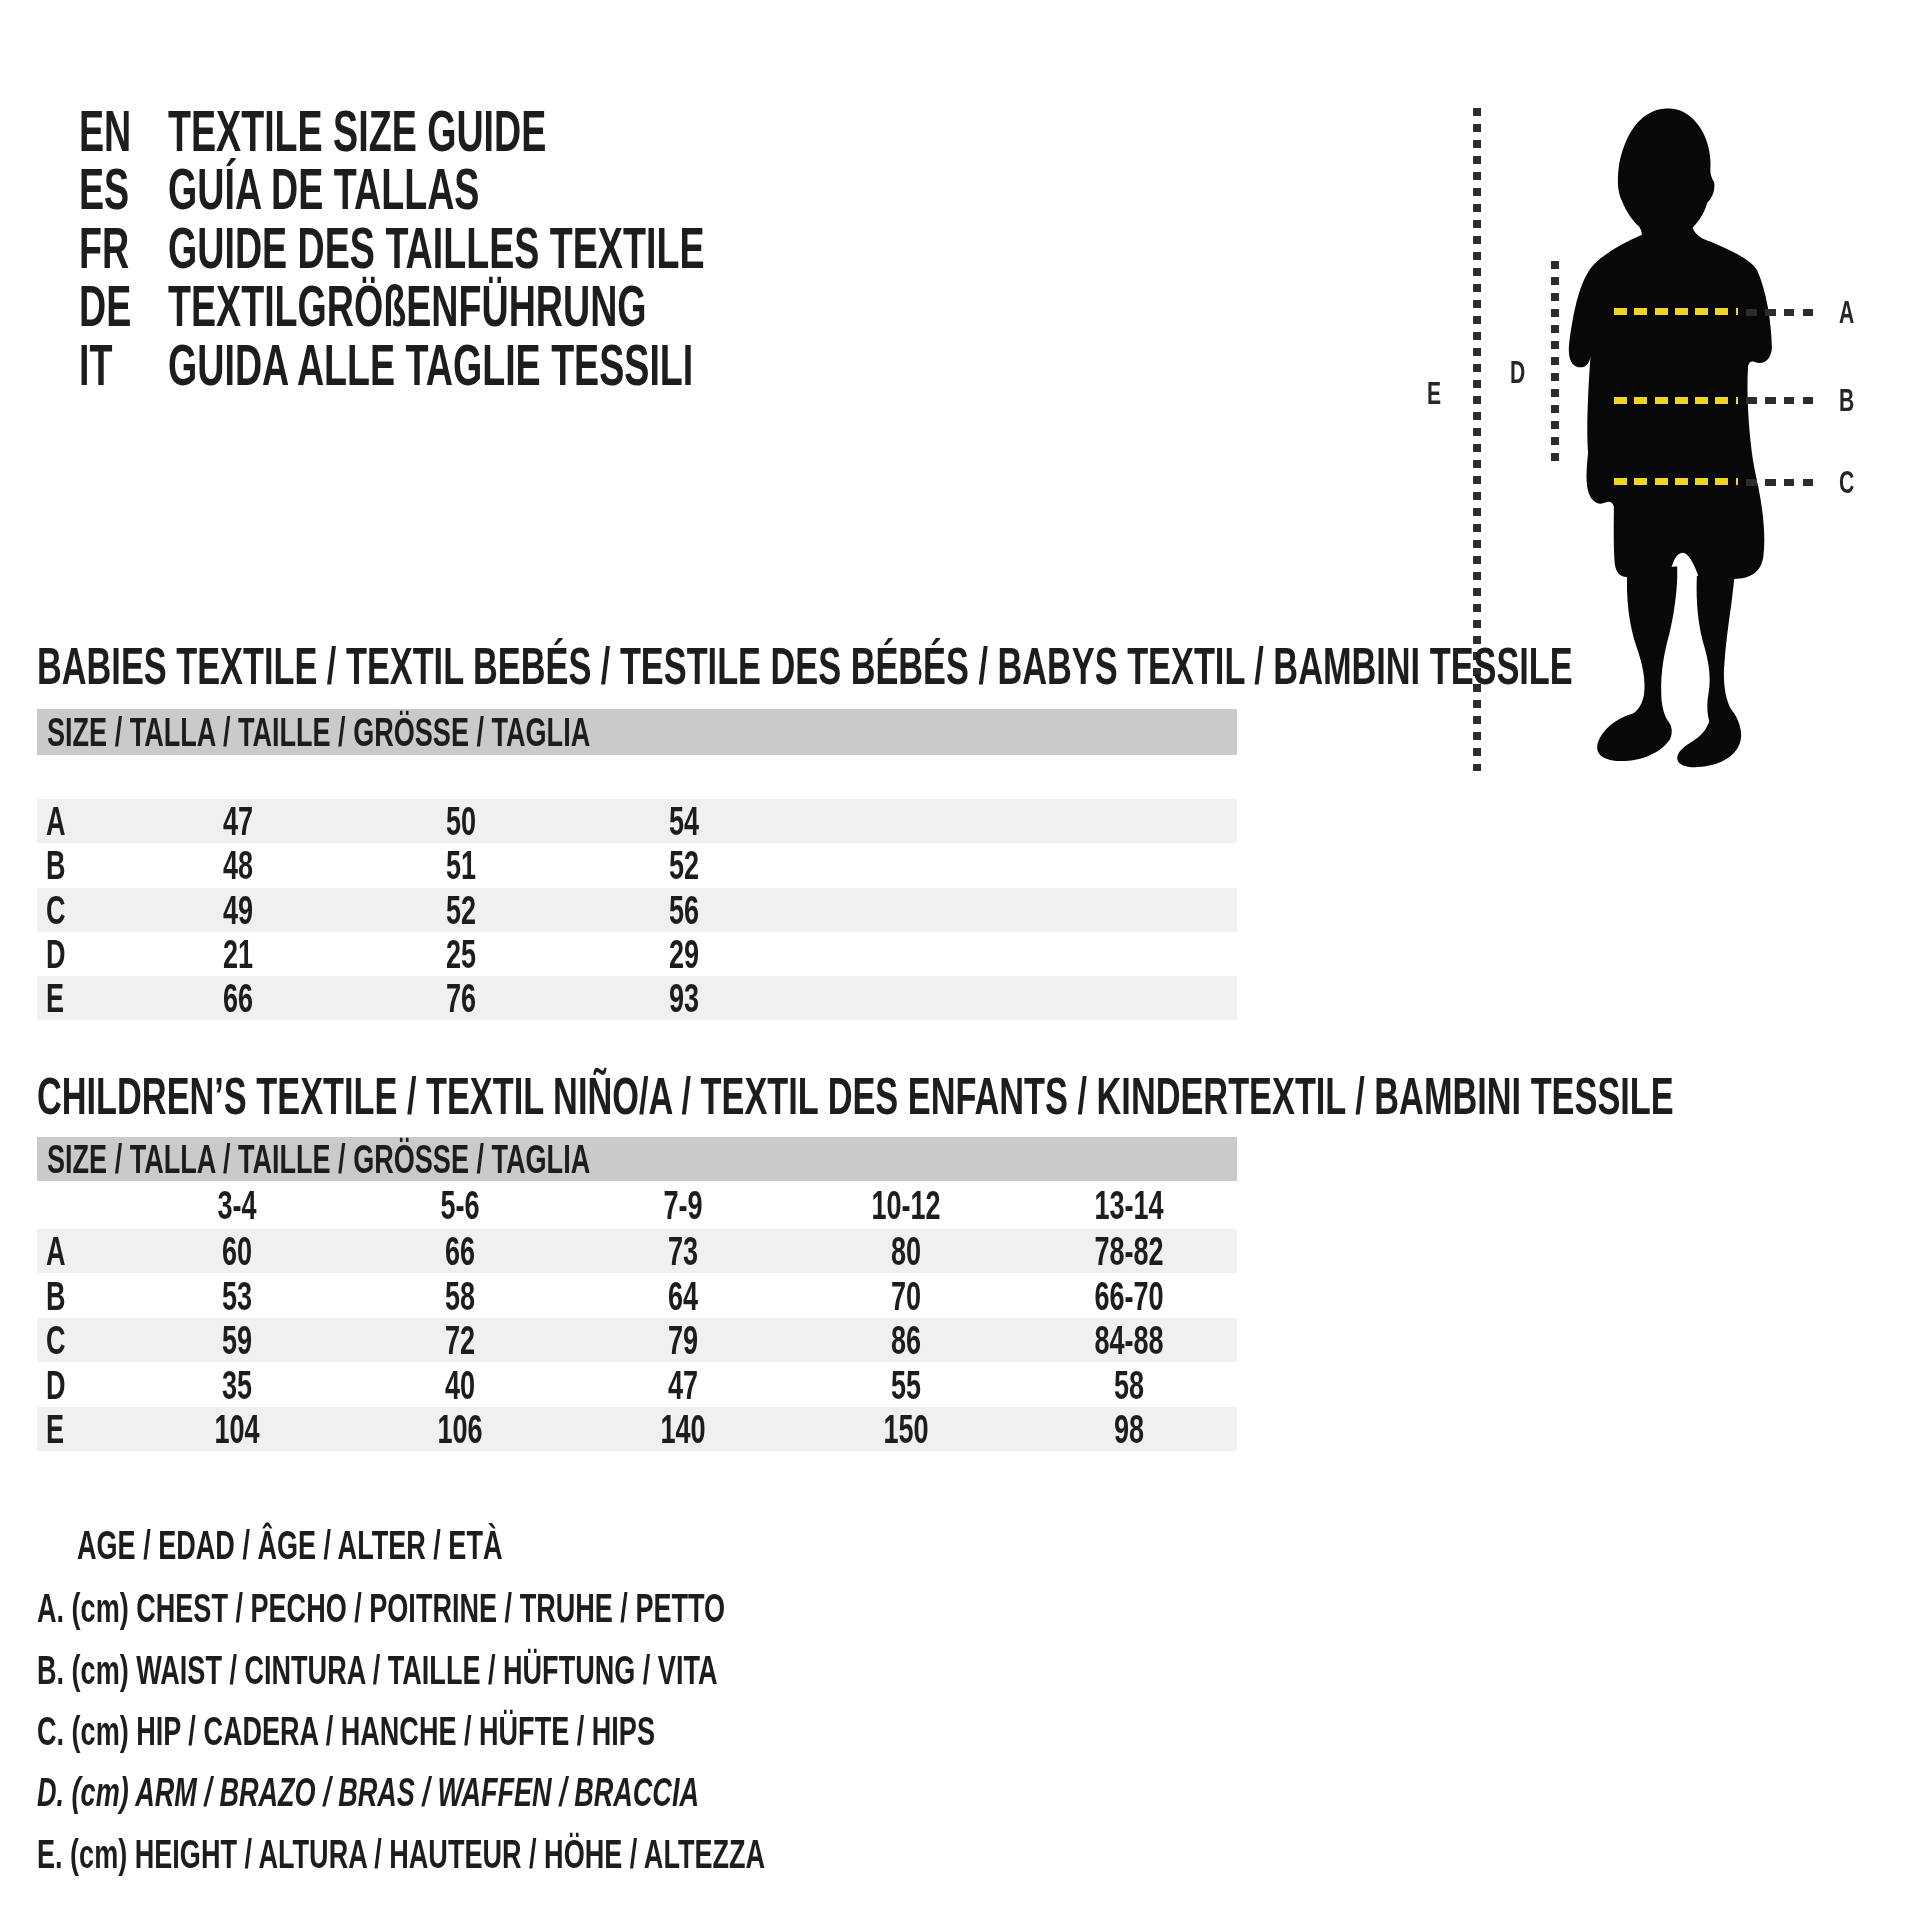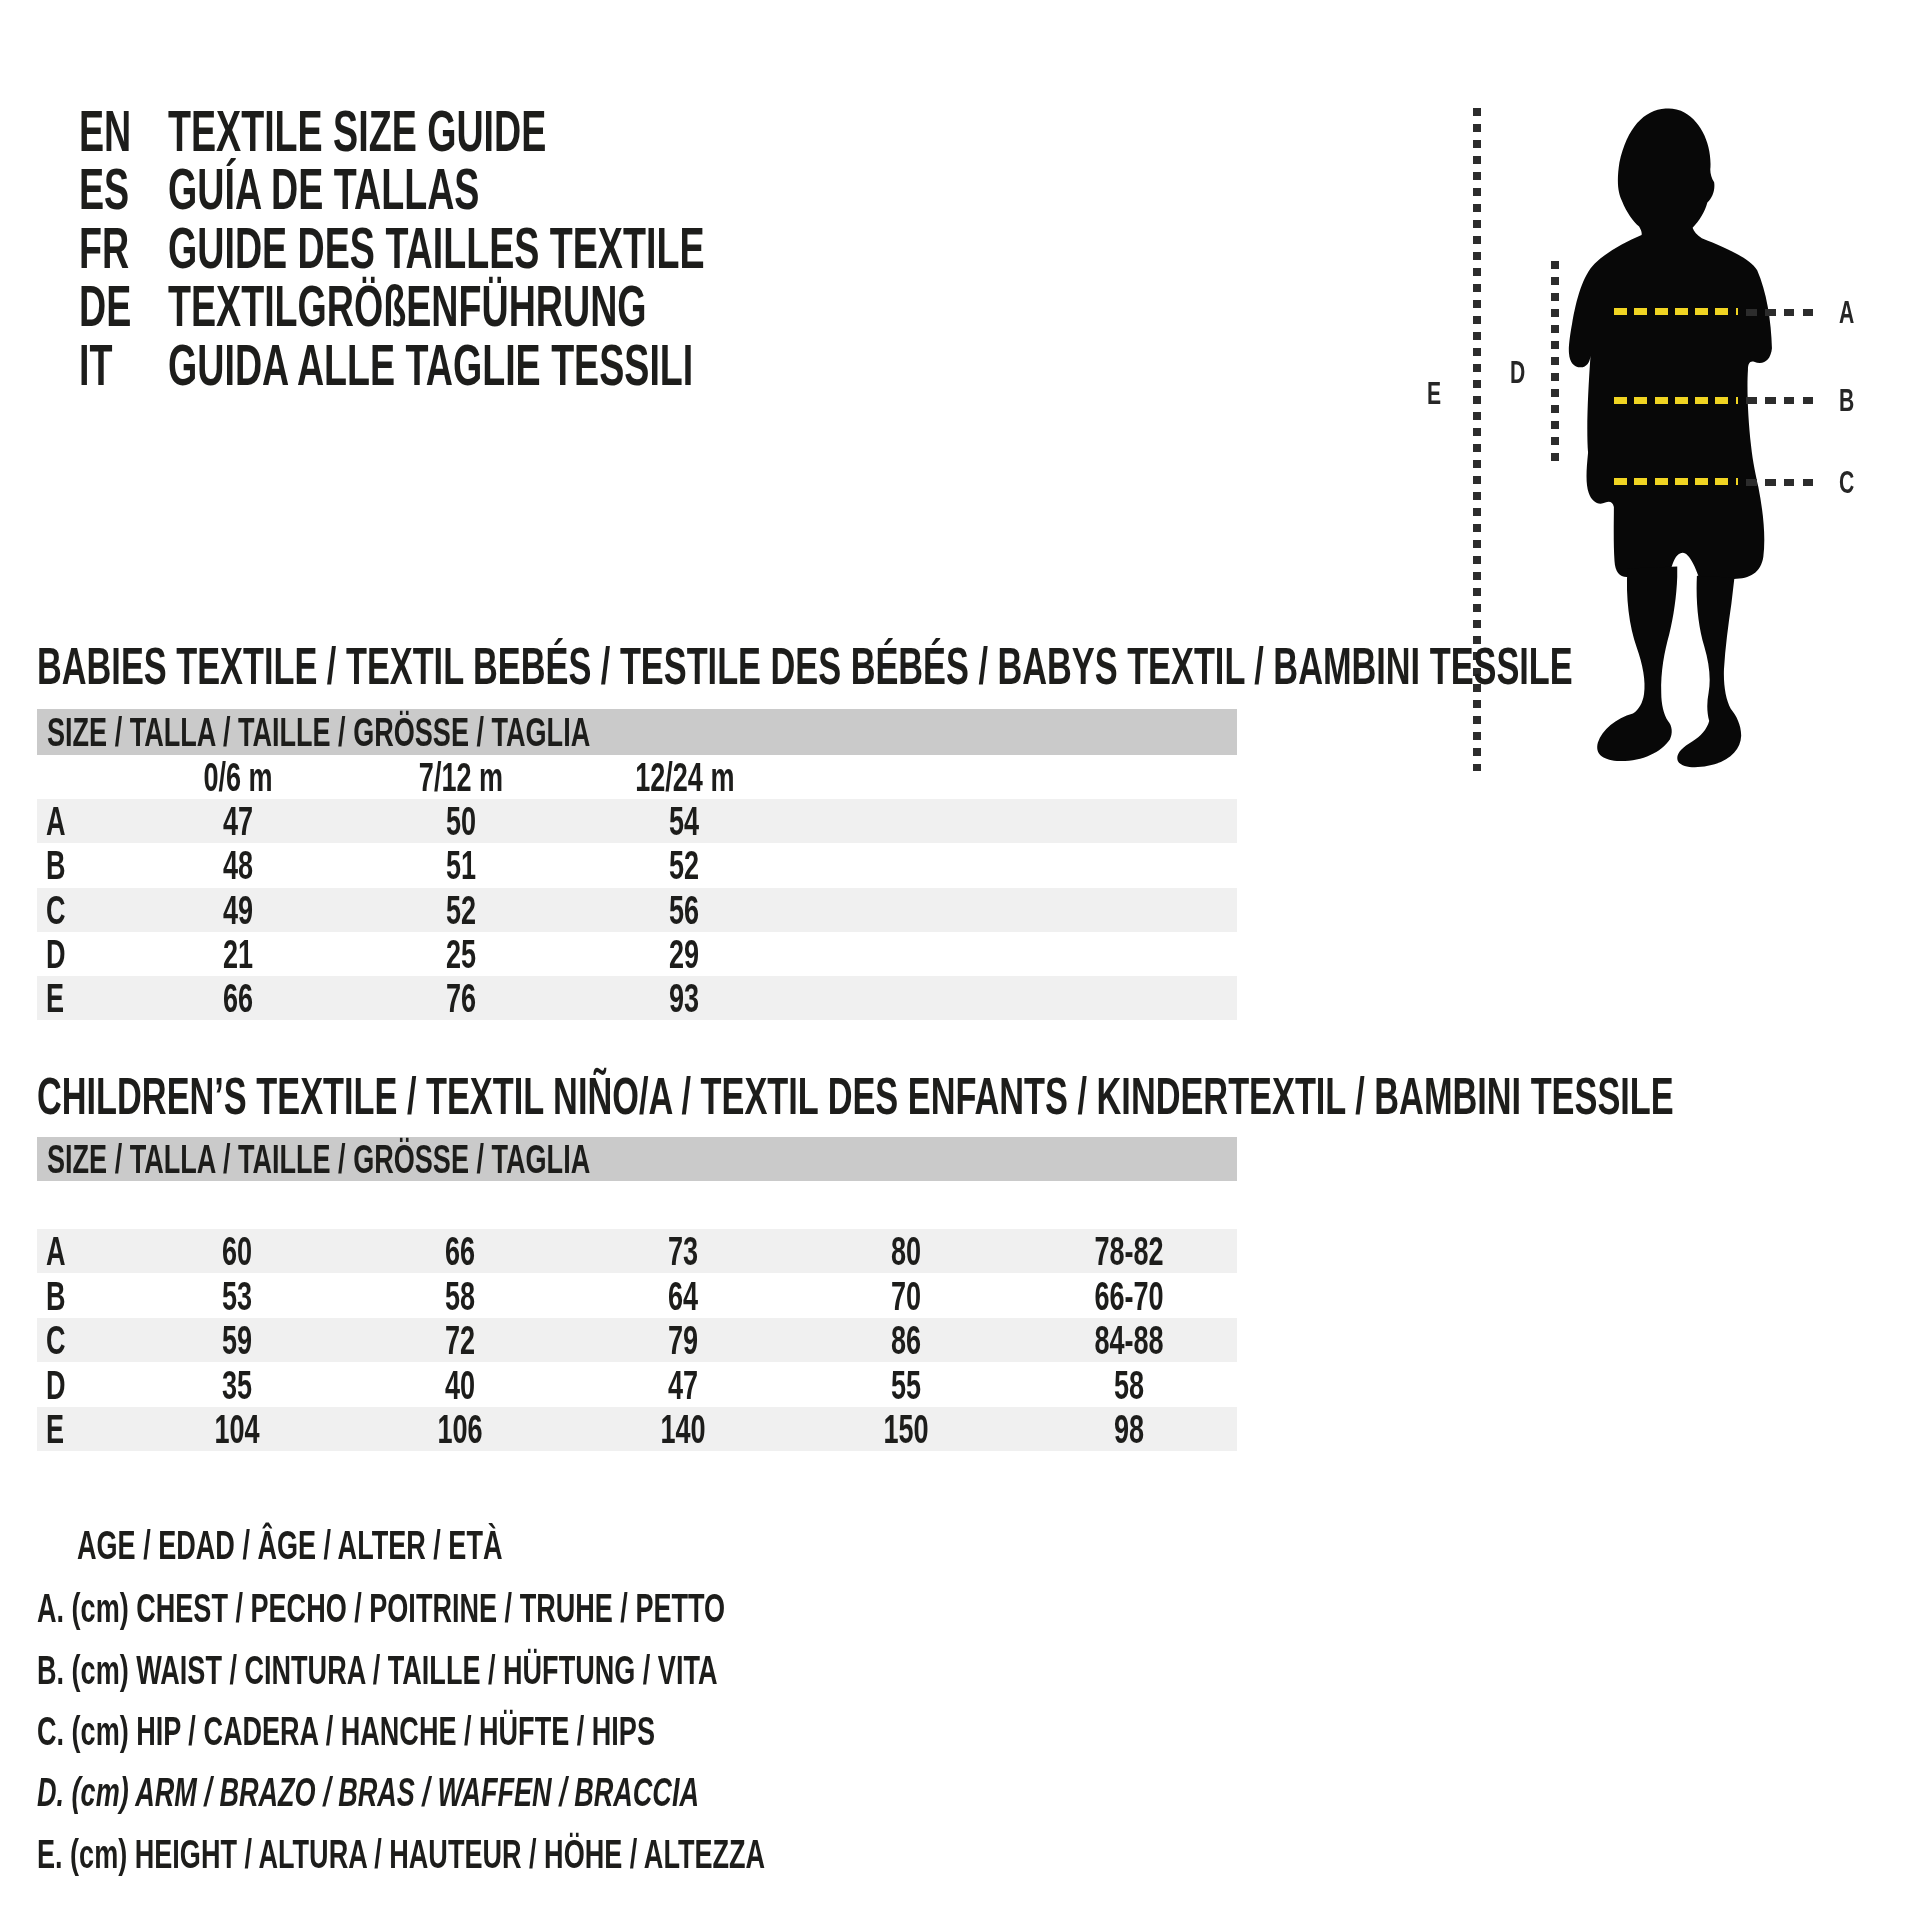--- a/index.html
+++ b/index.html
@@ -153,25 +153,20 @@
 
   <div class="h2" style="top:638px;">
     <span class="cond">BABIES TEXTILE / TEXTIL BEBÉS / TESTILE DES BÉBÉS / BABYS TEXTIL / BAMBINI TESSILE</span>
   </div>
 
   <div class="tbl" style="top:709px;height:312px;">
     <div class="bar" style="top:0;height:46px;"></div>
     <div class="bartext" style="top:0;line-height:46px;">
       <span class="cond">SIZE / TALLA / TAILLE / GRÖSSE / TAGLIA</span>
     </div>
-    <div class="trow" style="top:46px;">
-      <span class="cellv" style="left:127px;">0/6 m</span>
-      <span class="cellv" style="left:350px;">7/12 m</span>
-      <span class="cellv" style="left:573px;">12/24 m</span>
-    </div>
     <div class="trow striped" style="top:90px;">
       <span class="rlabel cond">A</span>
       <span class="cellv" style="left:127px;">47</span>
       <span class="cellv" style="left:350px;">50</span>
       <span class="cellv" style="left:573px;">54</span>
     </div>
     <div class="trow" style="top:134px;">
       <span class="rlabel cond">B</span>
       <span class="cellv" style="left:127px;">48</span>
       <span class="cellv" style="left:350px;">51</span>
@@ -198,20 +193,27 @@
   </div>
 
   <div class="h2" style="top:1068px;">
     <span class="cond">CHILDREN’S TEXTILE / TEXTIL NIÑO/A / TEXTIL DES ENFANTS / KINDERTEXTIL / BAMBINI TESSILE</span>
   </div>
 
   <div class="tbl" style="top:1137px;height:314px;">
     <div class="bar" style="top:0;height:44px;"></div>
     <div class="bartext" style="top:0;line-height:44px;">
       <span class="cond">SIZE / TALLA / TAILLE / GRÖSSE / TAGLIA</span>
+    </div>
+    <div class="trow" style="top:44px;height:48px;line-height:48px;">
+      <span class="cellv" style="left:126px;height:48px;line-height:48px;">3-4</span>
+      <span class="cellv" style="left:349px;height:48px;line-height:48px;">5-6</span>
+      <span class="cellv" style="left:572px;height:48px;line-height:48px;">7-9</span>
+      <span class="cellv" style="left:795px;height:48px;line-height:48px;">10-12</span>
+      <span class="cellv" style="left:1018px;height:48px;line-height:48px;">13-14</span>
     </div>
     <div class="trow striped" style="top:92px;">
       <span class="rlabel cond">A</span>
       <span class="cellv" style="left:126px;">60</span>
       <span class="cellv" style="left:349px;">66</span>
       <span class="cellv" style="left:572px;">73</span>
       <span class="cellv" style="left:795px;">80</span>
       <span class="cellv" style="left:1018px;">78-82</span>
     </div>
     <div class="trow" style="top:137px;">

